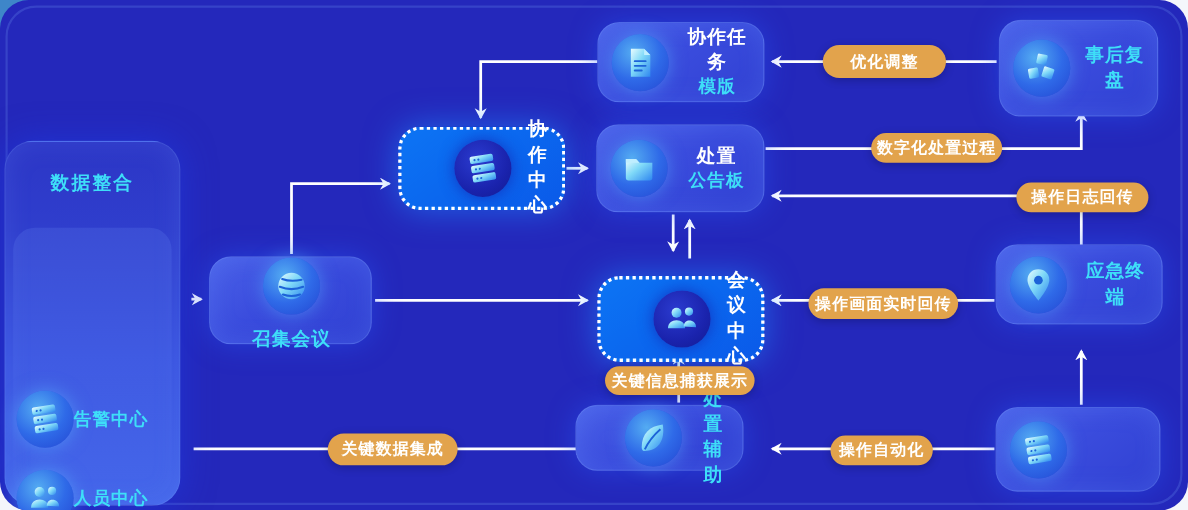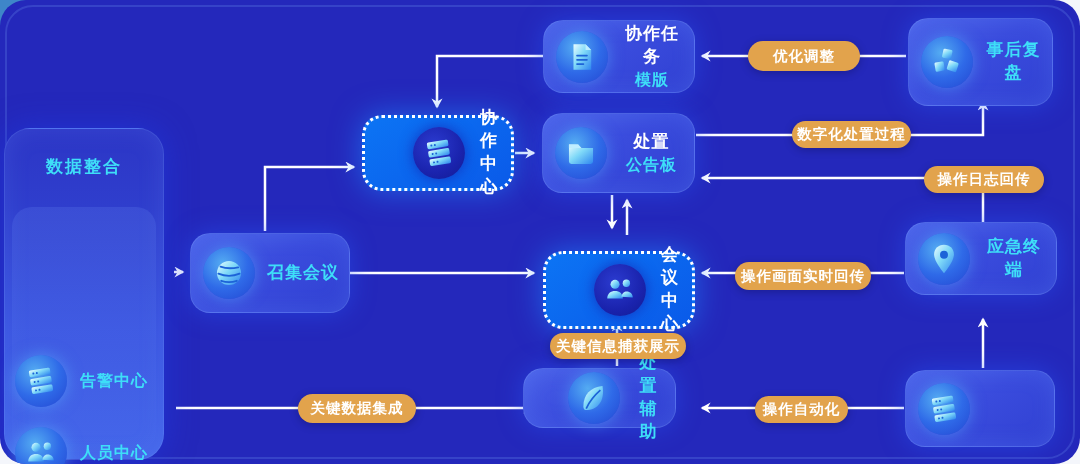--- a/index.html
+++ b/index.html
@@ -13,21 +13,21 @@
   svg.wires{position:absolute;inset:0;z-index:2;}
 
   
   .panel{position:absolute;left:4px;top:128px;width:158px;height:330px;border-radius:26px;z-index:3;
     background:linear-gradient(180deg,#2c36c6 0%,#2f3ecd 24%,#3a54e0 60%,#4466ea 100%);
     box-shadow:0 0 30px rgba(30,60,230,.55), inset 0 0 24px rgba(110,150,255,.18);
     border:1px solid rgba(120,160,255,.25);}
   .panel-title{margin-top:26px;text-align:center;font-size:17px;font-weight:bold;color:#3edef8;letter-spacing:2px;}
   .panel-body{position:absolute;left:7px;right:7px;top:78px;bottom:7px;border-radius:20px;
     background:linear-gradient(180deg,rgba(120,160,255,.16),rgba(120,160,255,.02));}
-  .panel-item{position:absolute;left:10px;display:flex;align-items:center;gap:13px;}
+  .panel-item{position:absolute;left:10px;display:flex;align-items:center;}
   .panel-item .ic{width:52px;height:52px;}
   .panel-item .lbl{font-size:16px;font-weight:bold;color:#3edef8;letter-spacing:1px;}
 
   
   .node{position:absolute;z-index:3;border-radius:20px;display:flex;align-items:center;gap:12px;padding:0 10px 0 12px;
     background:linear-gradient(145deg,#4a61e8 0%,#3a4cdd 45%,#3040d2 100%);
     box-shadow:0 0 26px rgba(40,90,255,.45), inset 0 0 22px rgba(110,150,255,.22);
     border:1px solid rgba(130,170,255,.30);box-sizing:border-box;}
   .node .ic{flex:0 0 auto;}
   .node .lbl{flex:1;text-align:center;font-size:17px;font-weight:bold;color:#3edef8;letter-spacing:1px;line-height:1.35;}
@@ -166,21 +166,21 @@
         <span class="ic">
             <svg>
               <use href="#people-icon"></use>
             </svg>
           </span>
         <span class="lbl">人员中心</span>
       </div>
 
     </div>
 
-    <div class="node" style="left:190px;top:233px;width:160px;height:80px;">
+    <div class="node" style="left:190px;top:233px;width:148px;height:80px;flex-direction:column;">
       <span class="ic">
           <svg>
             <use href="#sphere-icon"></use>
           </svg>
         </span>
       <span class="lbl">召集会议</span>
     </div>
 
     <div class="node dotted white" style="left:362px;top:115px;width:152px;height:76px;">
       <span class="ic dark">

